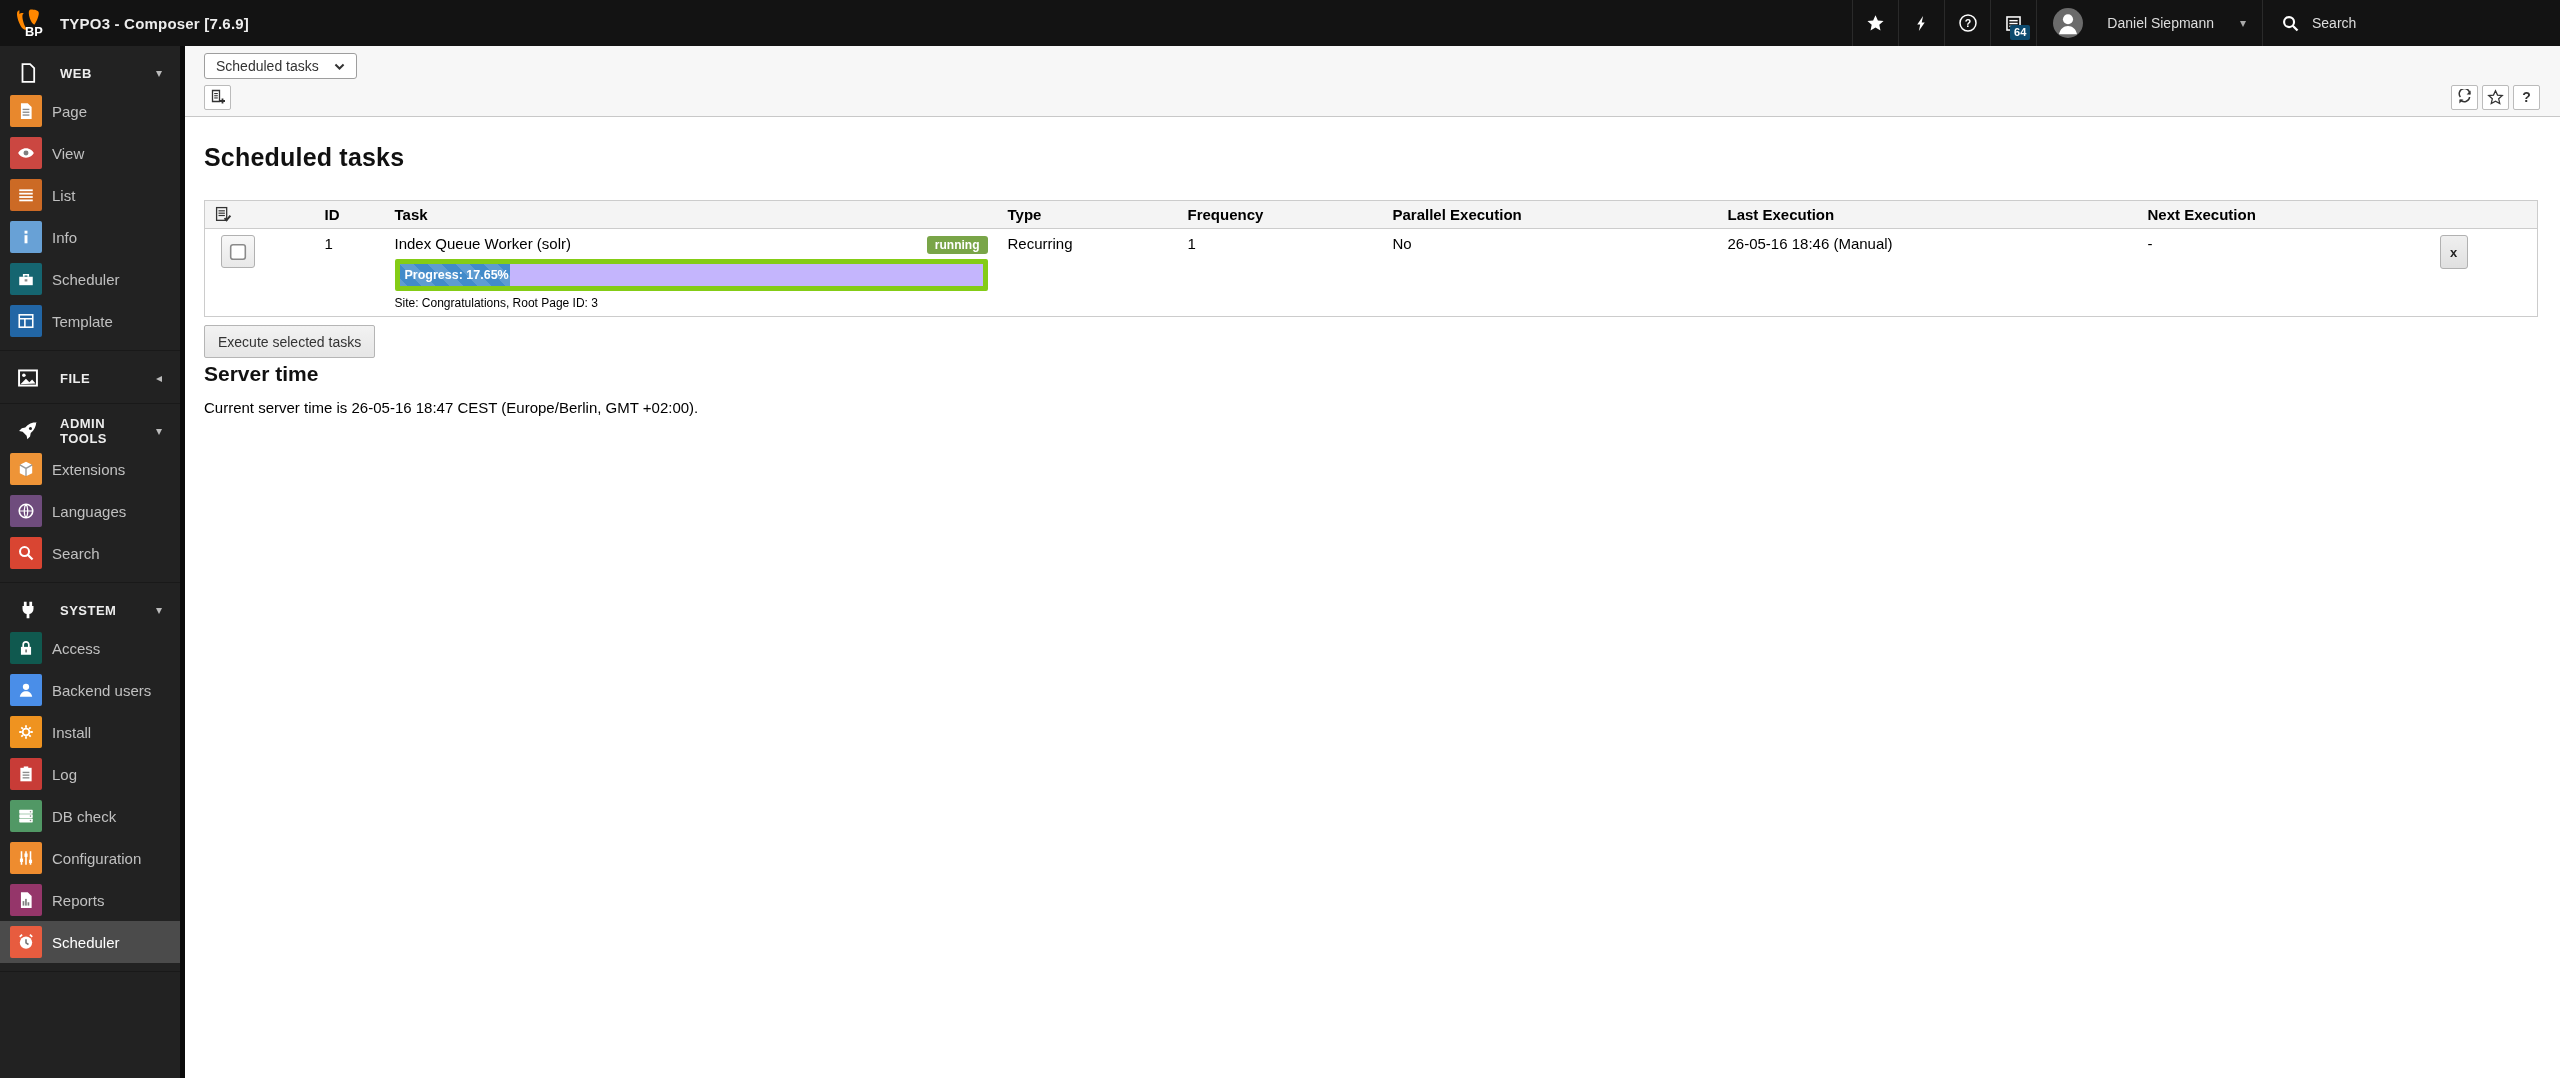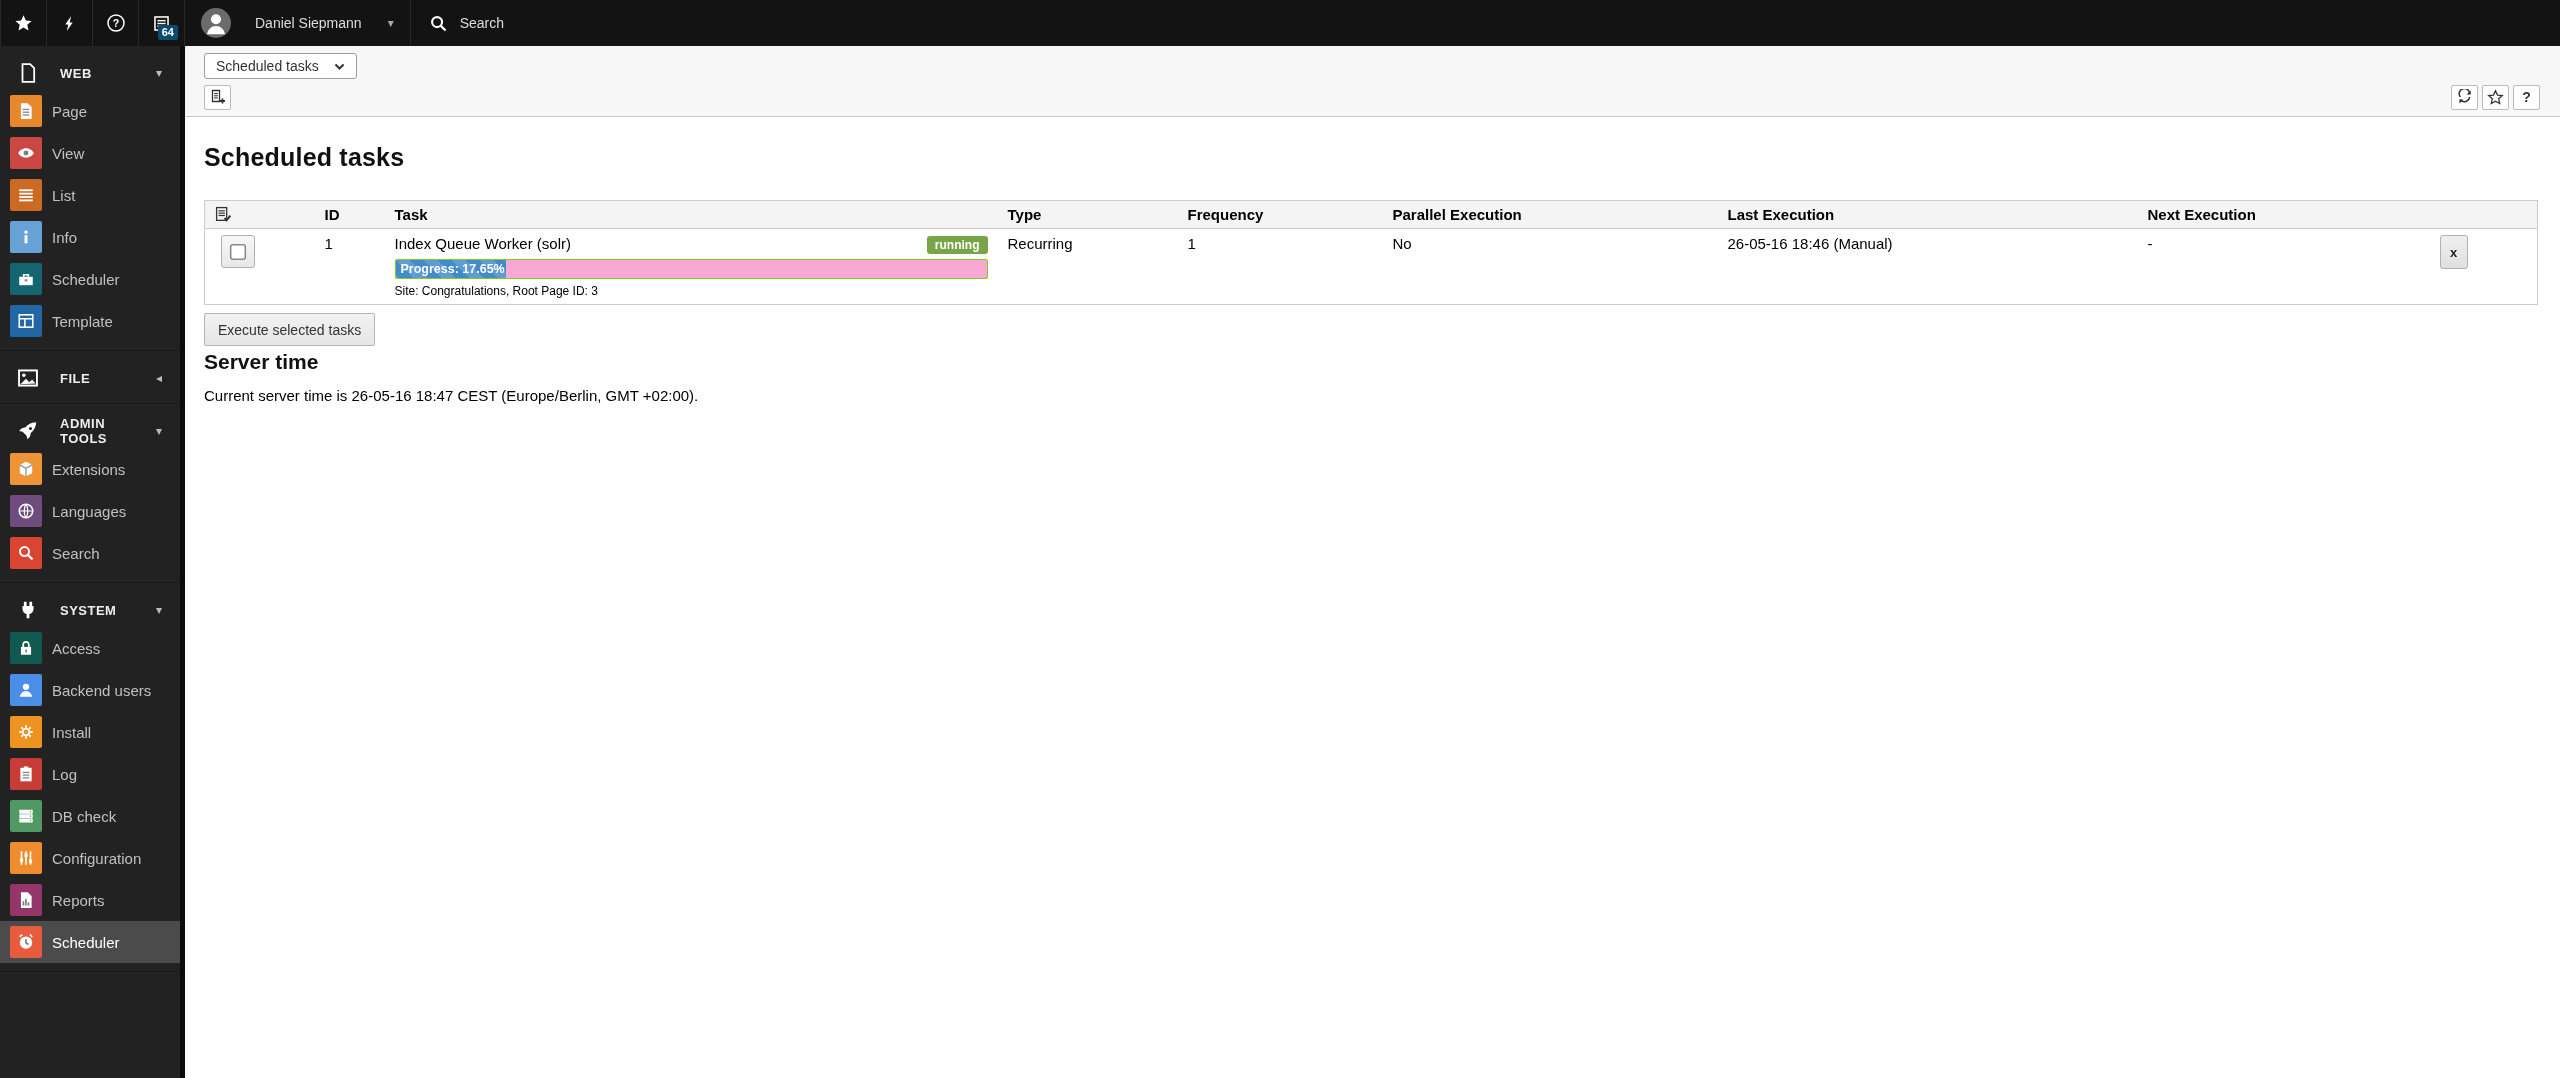--- a/index.html
+++ b/index.html
@@ -65,21 +65,21 @@
     border:1px solid #cccccc; }
   table.tasks thead th { background:#f4f4f4; border-bottom:1px solid #cccccc; text-align:left;
     font-size:15px; font-weight:bold; color:#000; padding:5px 10px; height:27px; }
   table.tasks tbody td { vertical-align:top; padding:6px 10px; font-size:15px; color:#000; }
   .cb-btn { width:34px; height:33px; margin-left:6px; background:linear-gradient(#f8f8f8,#e8e8e8);
     border:1px solid #b1b1b1; border-radius:3px; display:flex; align-items:center; justify-content:center; cursor:pointer; }
   .task-line1 { display:flex; align-items:flex-start; justify-content:space-between; }
   .task-title { font-size:15px; color:#000; }
   .status-badge { background:#79a548; color:#fff; font-size:12px; font-weight:bold;
     padding:3px 8px; border-radius:3px; line-height:1; margin-top:1px; }
-  .progress { margin-top:5px; height:20px; background:#f9a8d4; border:1px solid #84cc16; border-radius:2px; overflow:hidden; }
+  .progress { margin-top:5px; height:32px; background:#c4b5fd; border:5px solid #84cc16; border-radius:2px; overflow:hidden; }
   .progress-fill { height:100%; min-width:110px; background-color:#428bca;
     background-image:linear-gradient(45deg, rgba(255,255,255,.15) 25%, transparent 25%, transparent 50%, rgba(255,255,255,.15) 50%, rgba(255,255,255,.15) 75%, transparent 75%, transparent);
     background-size:28px 28px; color:#fff; font-size:12.5px; font-weight:bold;
     display:flex; align-items:center; padding:0 5px; white-space:nowrap; }
   .site-line { margin-top:5px; font-size:12px; color:#000; }
   .stop-btn { width:28px; height:34px; background:linear-gradient(#efefef,#e0e0e0);
     border:1px solid #b1b1b1; border-radius:3px; font-size:13px; font-weight:bold; color:#222;
     display:flex; align-items:center; justify-content:center; cursor:pointer; margin-left:14px; }
 
   .execute-btn { margin-top:8px; height:33px; padding:0 13px; background:linear-gradient(#f2f2f2,#e6e6e6);
@@ -90,20 +90,30 @@
   .para { margin-top:13px; font-size:15px; color:#000; }
 
   svg { display:block; }
 </style>
 </head>
 <body>
 
 <div class="app">
 
   <header class="topbar">
+    <div class="topbar-left">
+      <span class="logo">
+        <svg width="32" height="32" viewBox="0 0 16 16">
+          <path d="M3.2 1.6c-.9.3-1.2.8-1.2 1.9 0 2.4 1.6 6.2 3 7.4.6.5 1.4.6 1.9.2-1.1-1.5-2.2-4.6-2.2-6.4 0-.8.2-1.3.7-1.6-.8-.1-1.7-.1-2.2.5z" fill="#ff8700"></path>
+          <path d="M8.9 1.2c1.9 0 4 .3 4 1.8 0 1.7-1.2 4.6-2.3 5.9-.4-.2-.8-.6-1.2-1.1-.7-1.1-1.5-3.2-1.5-4.8 0-1.2.3-1.8 1-1.8z" fill="#ff8700"></path>
+          <text x="6" y="14.6" font-size="6.4" font-weight="bold" fill="#fff" font-family="Liberation Sans">BP</text>
+        </svg>
+      </span>
+      <span class="topbar-title">TYPO3 - Composer [7.6.9]</span>
+    </div>
     <div class="topbar-right">
       <div class="tb-item">
         <span>
           <svg width="19" height="19" viewBox="0 0 16 16">
               <path d="M8 1l2 4.4 4.8.5-3.6 3.2 1 4.7L8 11.4l-4.2 2.4 1-4.7L1.2 5.9 6 5.4z" fill="#fff"></path>
             </svg>
         </span>
       </div>
       <div class="tb-item">
         <span>

